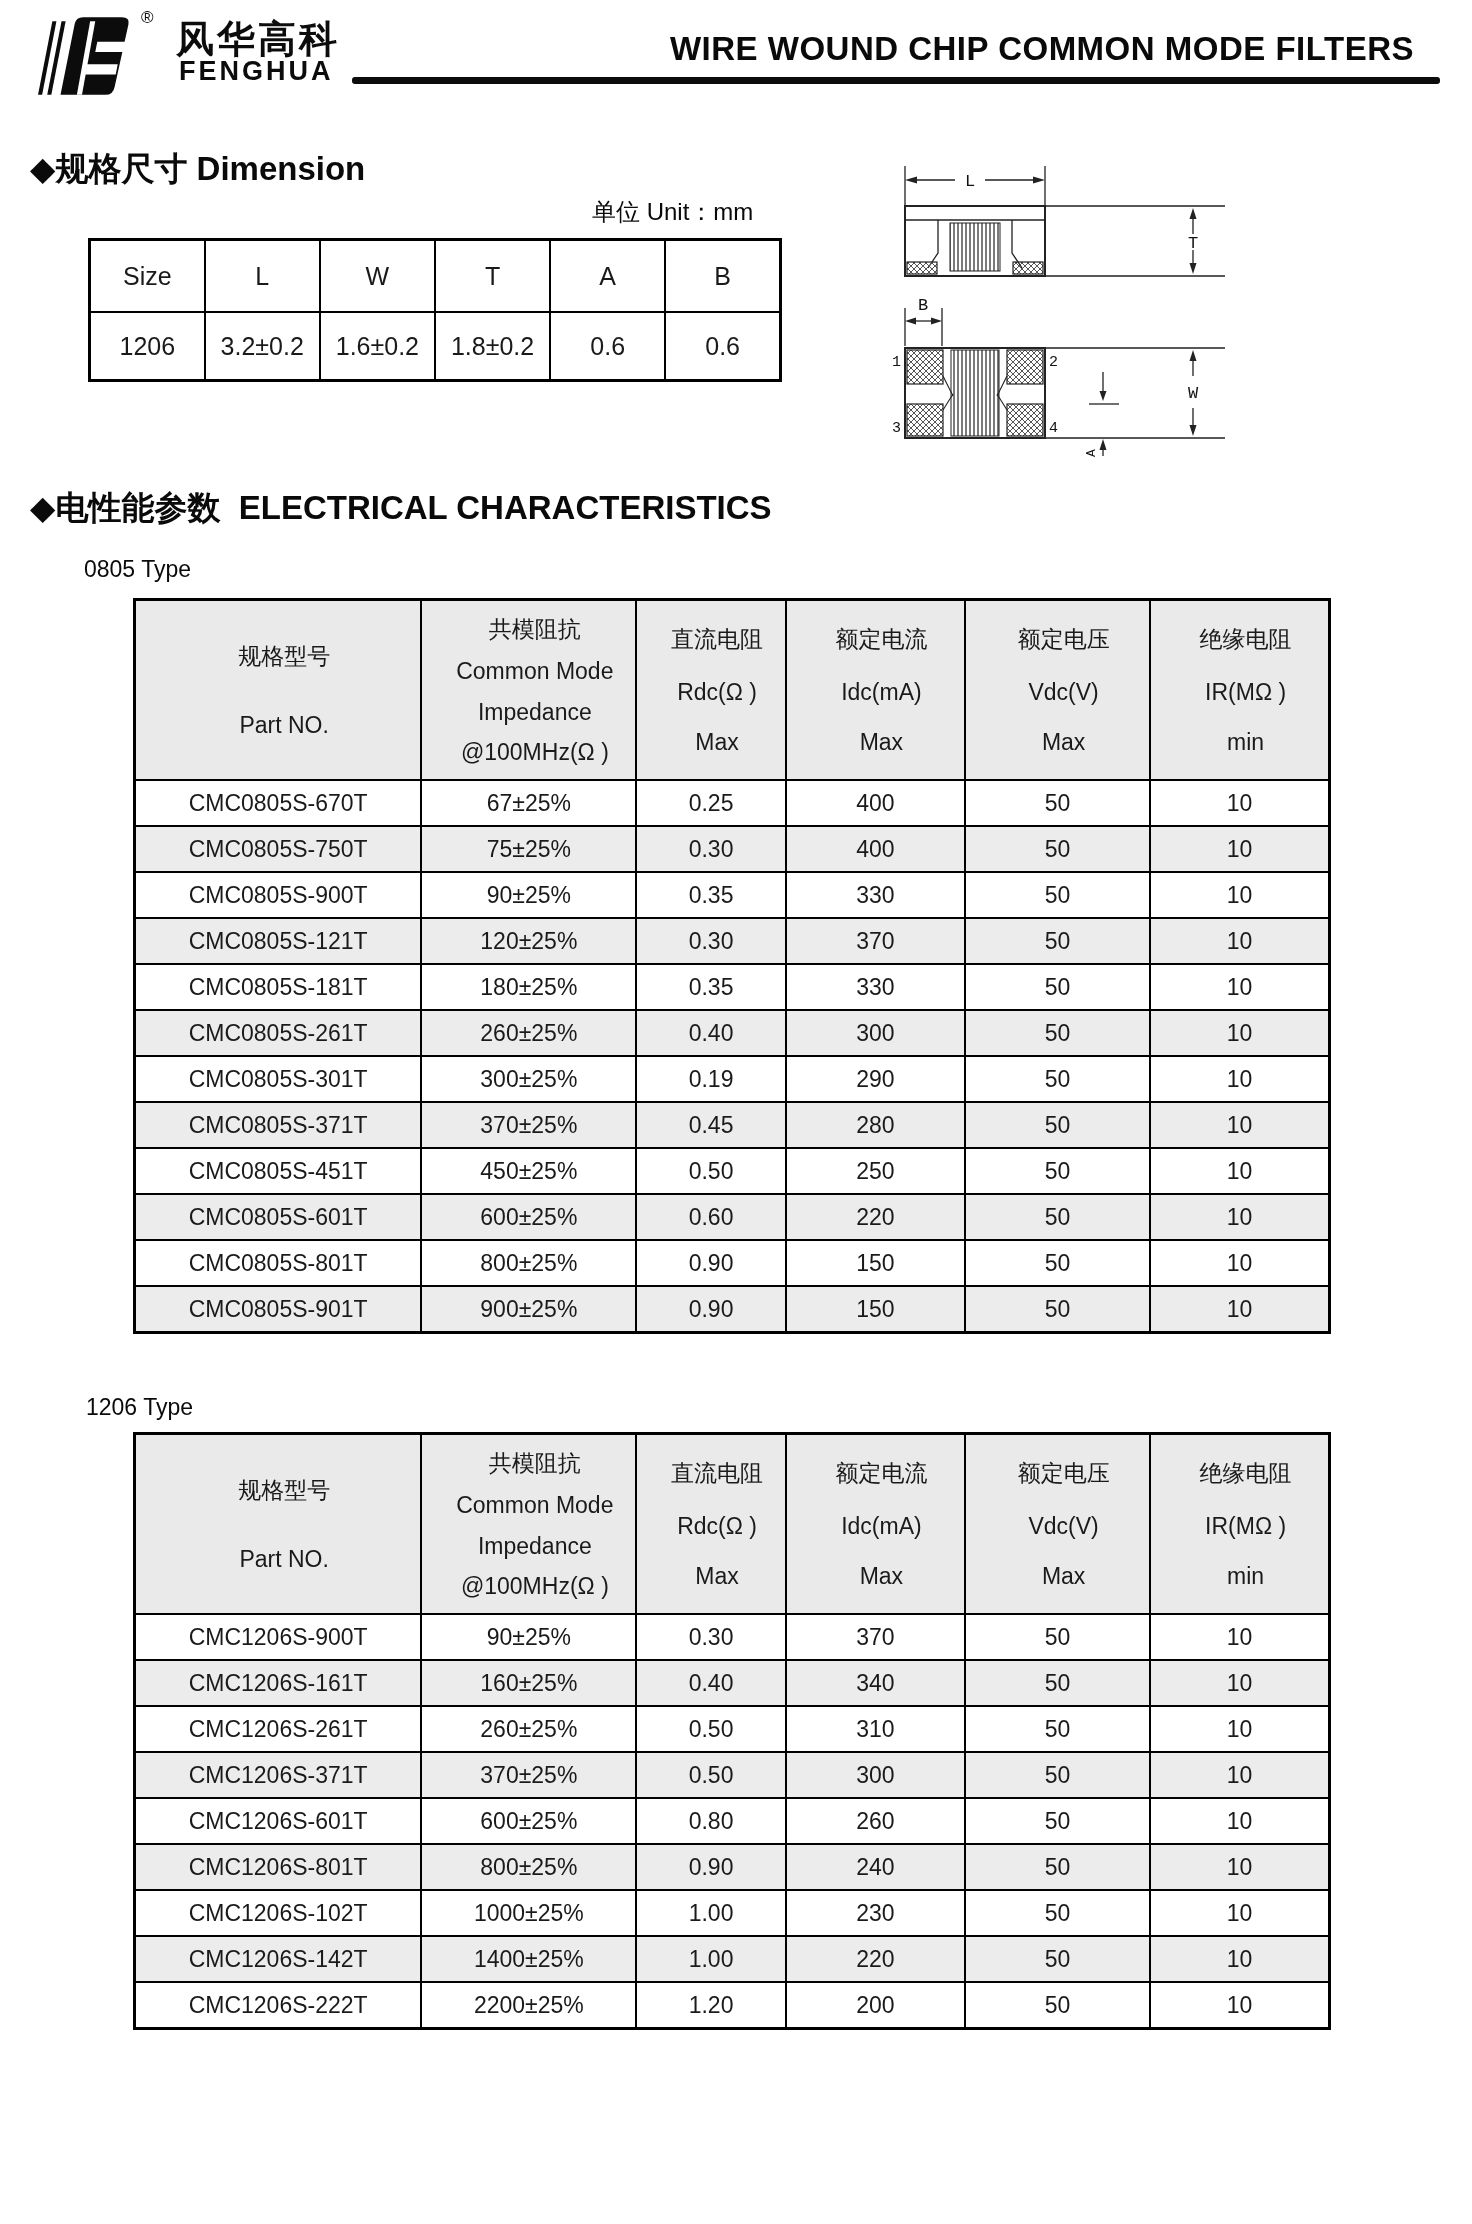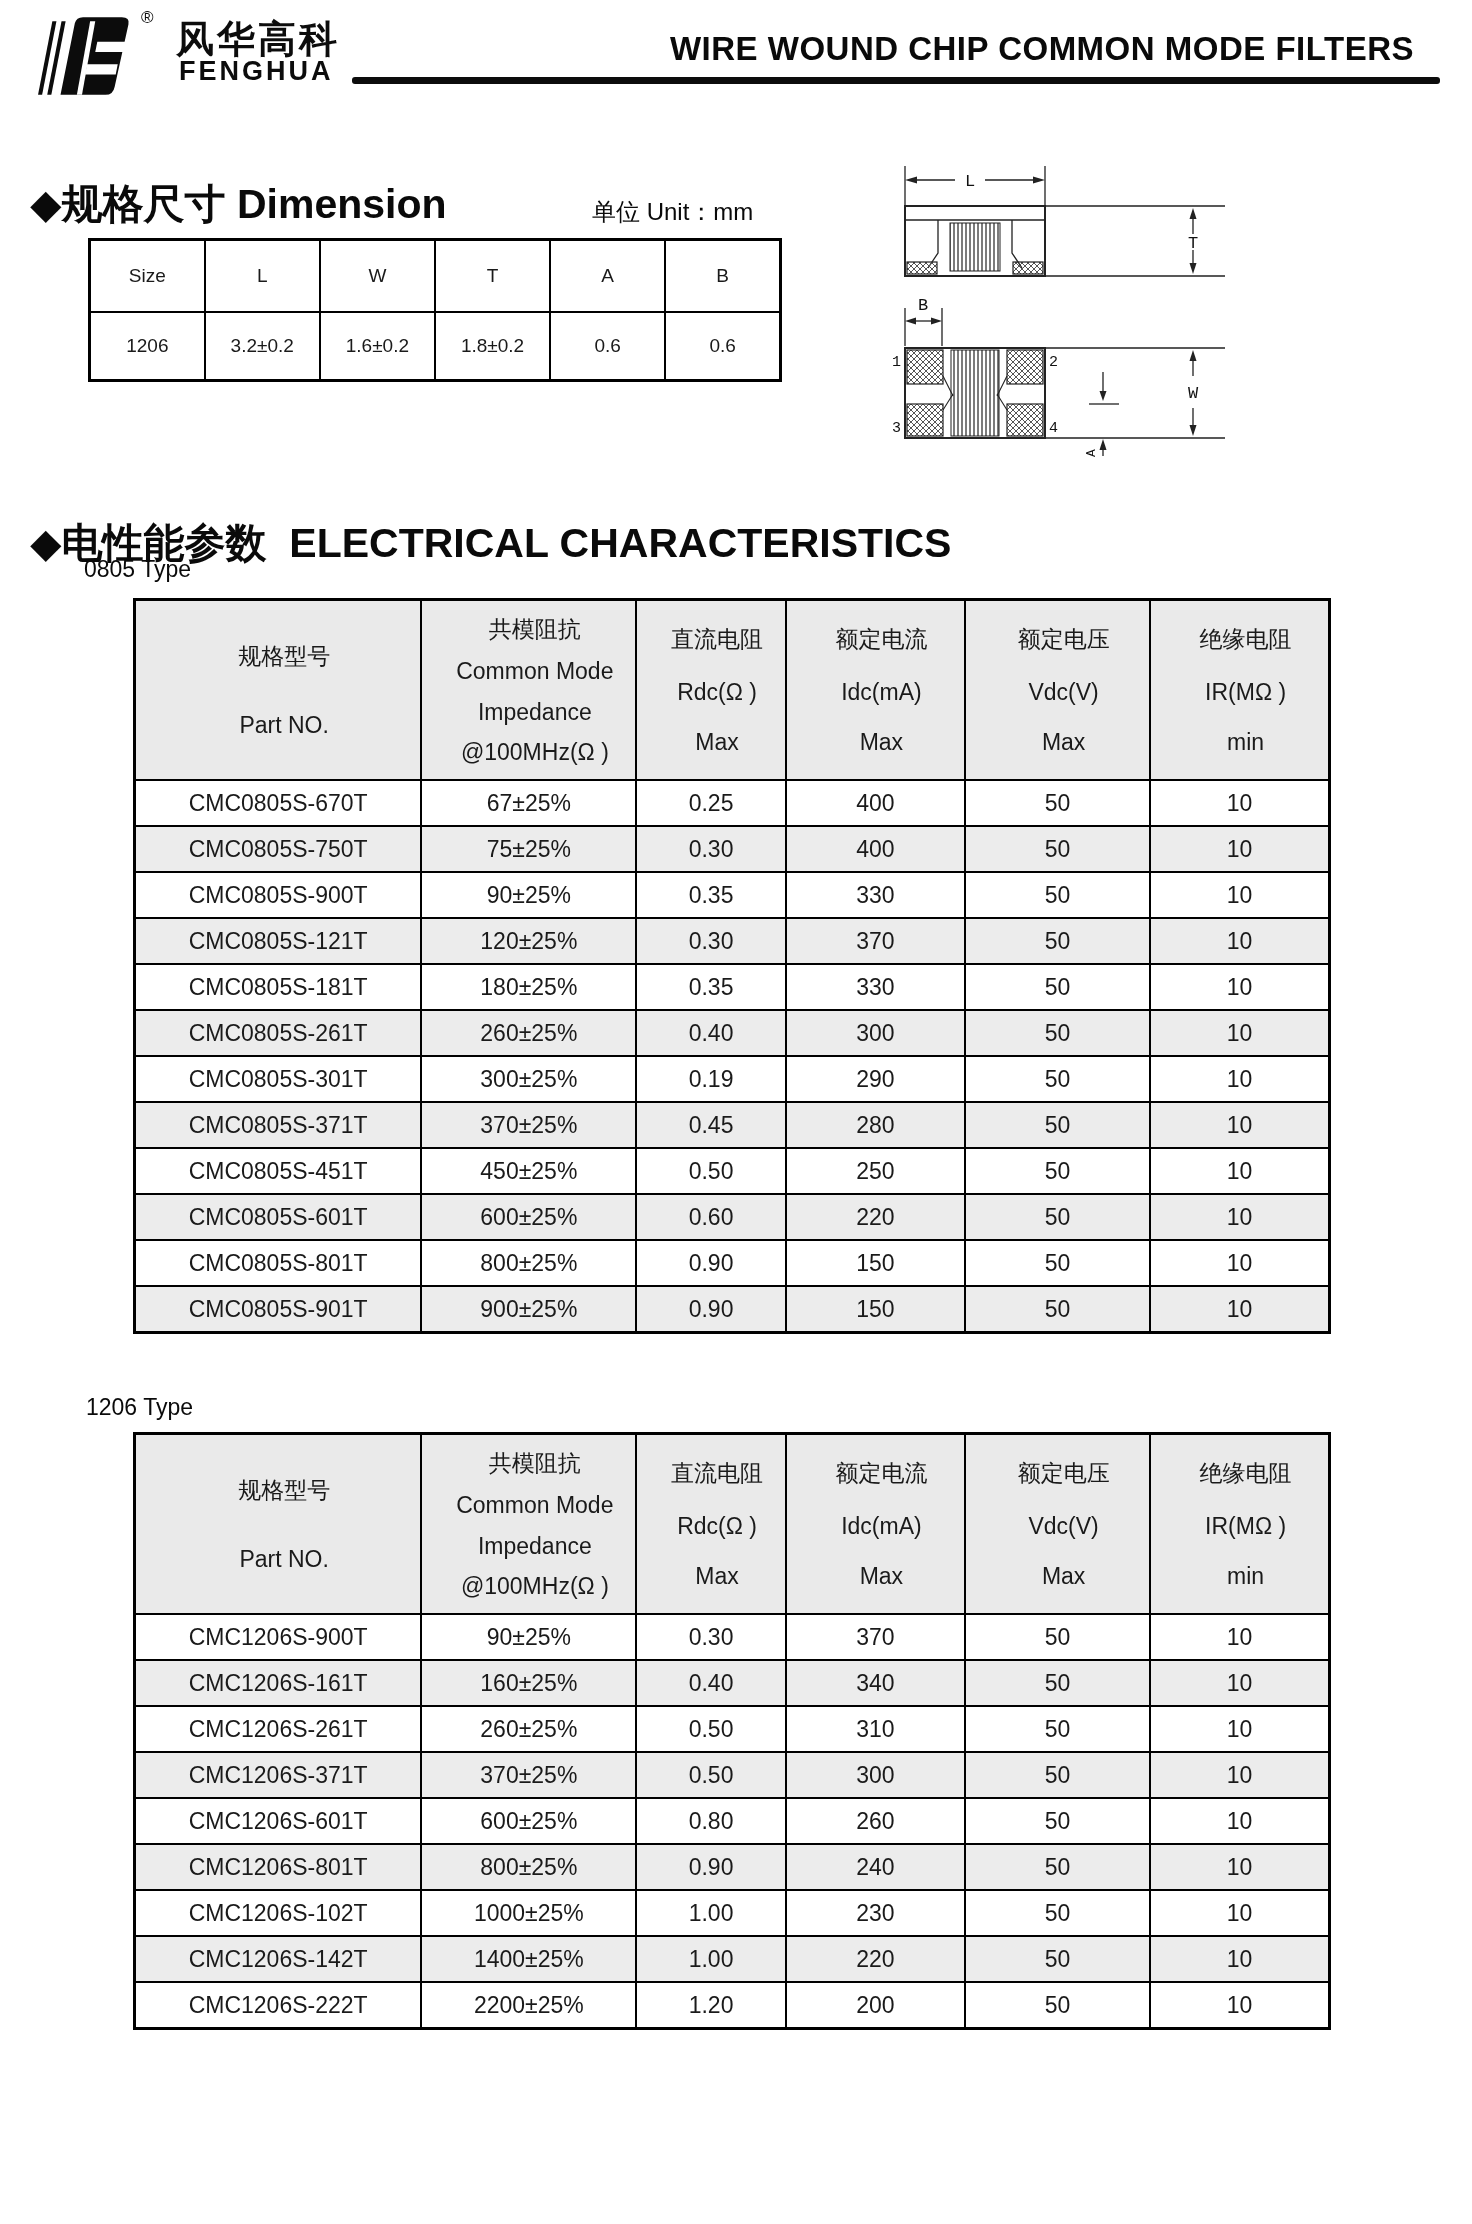--- a/index.html
+++ b/index.html
@@ -8,33 +8,33 @@
   .abs{position:absolute;}
 
   
   .logo-cn{left:176px;top:14px;font-size:38px;font-weight:700;letter-spacing:3px;color:#0c0c0c;}
   .logo-en{left:179px;top:56px;font-size:27px;font-weight:600;letter-spacing:3px;color:#0c0c0c;}
   .reg-mark{left:141px;top:8px;font-size:17px;color:#0c0c0c;}
   .doc-title{right:58px;top:30px;font-size:33px;font-weight:700;letter-spacing:.5px;white-space:nowrap;color:#0a0a0a;}
   .header-rule{left:352px;top:77px;width:1088px;height:7px;background:#0c0c0c;border-radius:3px;}
 
   
-  .sec-heading{font-size:41px;font-weight:700;color:#0a0a0a;white-space:pre;margin-top:30px;}
+  .sec-heading{font-size:33px;font-weight:700;color:#0a0a0a;white-space:pre;}
   .h-dim{left:30px;top:147px;}
   .h-elec{left:30px;top:486px;}
   .unit-note{left:592px;top:196px;width:250px;font-size:24px;color:#0a0a0a;}
   .type-label{font-size:23px;color:#0a0a0a;}
   .t0805-label{left:84px;top:556px;}
   .t1206-label{left:86px;top:1394px;}
 
   
   table{border-collapse:collapse;table-layout:fixed;}
   .dim{width:694px;border:3px solid #000;}
   .dim th,.dim td{border:2px solid #000;text-align:center;font-weight:400;
-                  font-size:19px;color:#1a1a1a;background:#fff;padding:0;}
+                  font-size:25px;color:#1a1a1a;background:#fff;padding:0;}
   .dim th{height:70px;}
   .dim td{height:66px;}
 
   .elec{width:1198px;border:3px solid #000;}
   .elec th,.elec td{border:2px solid #000;text-align:center;font-weight:400;
                     font-size:23px;color:#1a1a1a;padding:0;}
   .elec th{background:#eaeaea;height:178px;vertical-align:middle;}
   .elec .hcell{display:flex;flex-direction:column;justify-content:space-evenly;height:178px;margin-left:12px;}
   .elec td{height:44px;background:#fff;}
   .elec tbody tr:nth-child(even) td{background:#ececec;}

